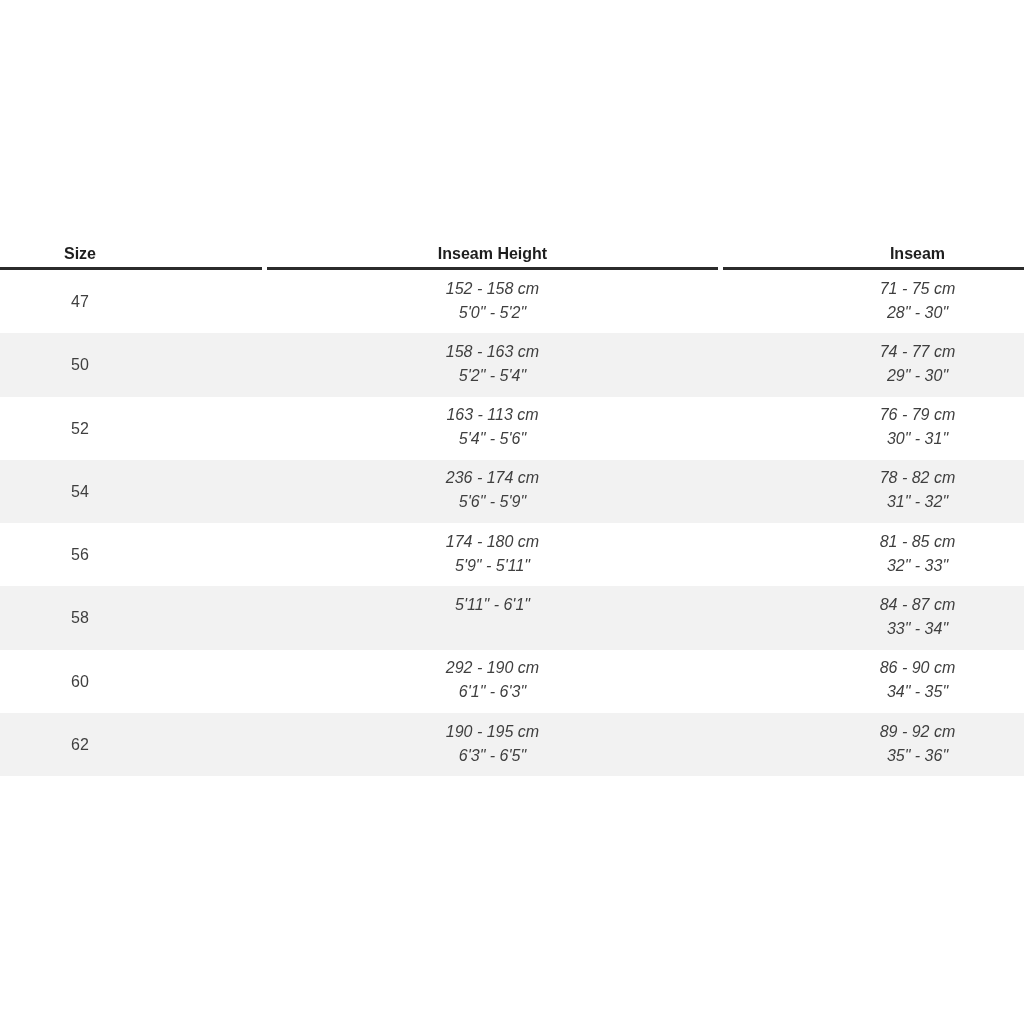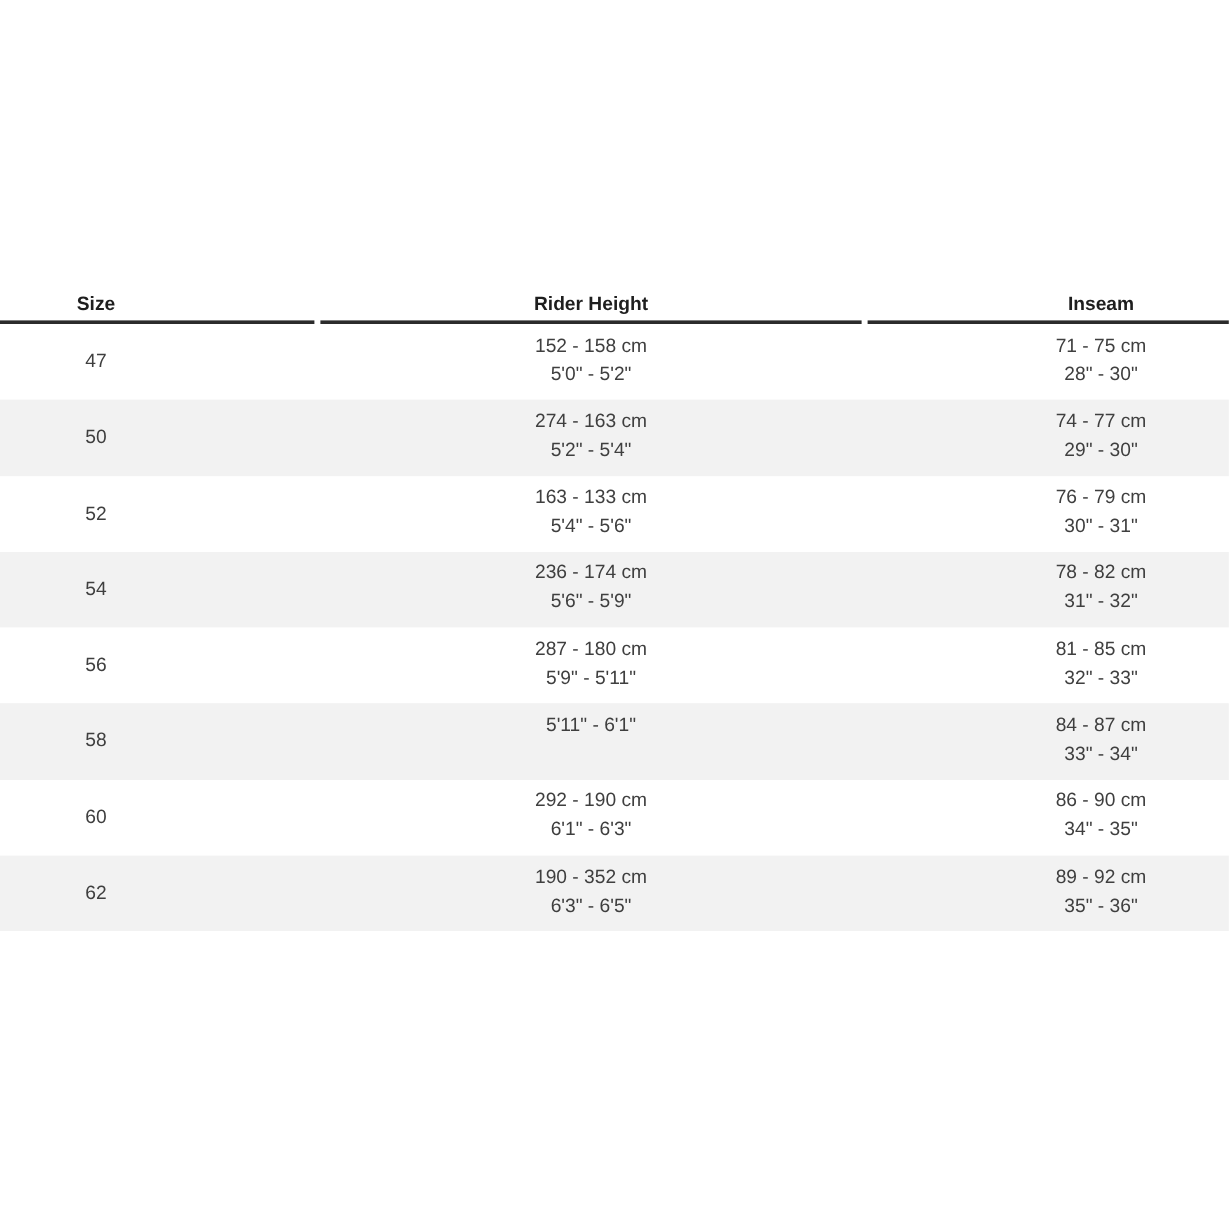--- a/index.html
+++ b/index.html
@@ -52,63 +52,64 @@
     text-align: center;
     color: #3f3f3f;
     font-size: 16px;
   }
   .td.size-cell {
     line-height: 63.3px;
   }
   .td.dual {
     padding-top: 6.5px;
     box-sizing: border-box;
+    font-style: italic;
   }
   .line {
     height: 24px;
     line-height: 24px;
   }
 </style>
 </head>
 <body>
 
 <div class="table-viewport">
   <div class="tbl">
     <div class="thead">
       <div class="th col1">Size</div>
-      <div class="th col2">Rider Height</div>
+      <div class="th col2">Inseam Height</div>
       <div class="th col3">Inseam</div>
     </div>
     <div id="tbody">
         <div class="tr">
           <div class="td col1 size-cell">47</div>
           <div class="td col2 dual">
             <div class="line">152 - 158 cm</div>
             <div class="line">5'0" - 5'2"</div>
           </div>
           <div class="td col3 dual">
             <div class="line">71 - 75 cm</div>
             <div class="line">28" - 30"</div>
           </div>
         </div>
         <div class="tr alt">
           <div class="td col1 size-cell">50</div>
           <div class="td col2 dual">
-            <div class="line">274 - 163 cm</div>
+            <div class="line">158 - 163 cm</div>
             <div class="line">5'2" - 5'4"</div>
           </div>
           <div class="td col3 dual">
             <div class="line">74 - 77 cm</div>
             <div class="line">29" - 30"</div>
           </div>
         </div>
         <div class="tr">
           <div class="td col1 size-cell">52</div>
           <div class="td col2 dual">
-            <div class="line">163 - 133 cm</div>
+            <div class="line">163 - 113 cm</div>
             <div class="line">5'4" - 5'6"</div>
           </div>
           <div class="td col3 dual">
             <div class="line">76 - 79 cm</div>
             <div class="line">30" - 31"</div>
           </div>
         </div>
         <div class="tr alt">
           <div class="td col1 size-cell">54</div>
           <div class="td col2 dual">
@@ -116,21 +117,21 @@
             <div class="line">5'6" - 5'9"</div>
           </div>
           <div class="td col3 dual">
             <div class="line">78 - 82 cm</div>
             <div class="line">31" - 32"</div>
           </div>
         </div>
         <div class="tr">
           <div class="td col1 size-cell">56</div>
           <div class="td col2 dual">
-            <div class="line">287 - 180 cm</div>
+            <div class="line">174 - 180 cm</div>
             <div class="line">5'9" - 5'11"</div>
           </div>
           <div class="td col3 dual">
             <div class="line">81 - 85 cm</div>
             <div class="line">32" - 33"</div>
           </div>
         </div>
         <div class="tr alt">
           <div class="td col1 size-cell">58</div>
           <div class="td col2 dual">
@@ -148,21 +149,21 @@
             <div class="line">6'1" - 6'3"</div>
           </div>
           <div class="td col3 dual">
             <div class="line">86 - 90 cm</div>
             <div class="line">34" - 35"</div>
           </div>
         </div>
         <div class="tr alt">
           <div class="td col1 size-cell">62</div>
           <div class="td col2 dual">
-            <div class="line">190 - 352 cm</div>
+            <div class="line">190 - 195 cm</div>
             <div class="line">6'3" - 6'5"</div>
           </div>
           <div class="td col3 dual">
             <div class="line">89 - 92 cm</div>
             <div class="line">35" - 36"</div>
           </div>
         </div>
       </div>
   </div>
 </div>

